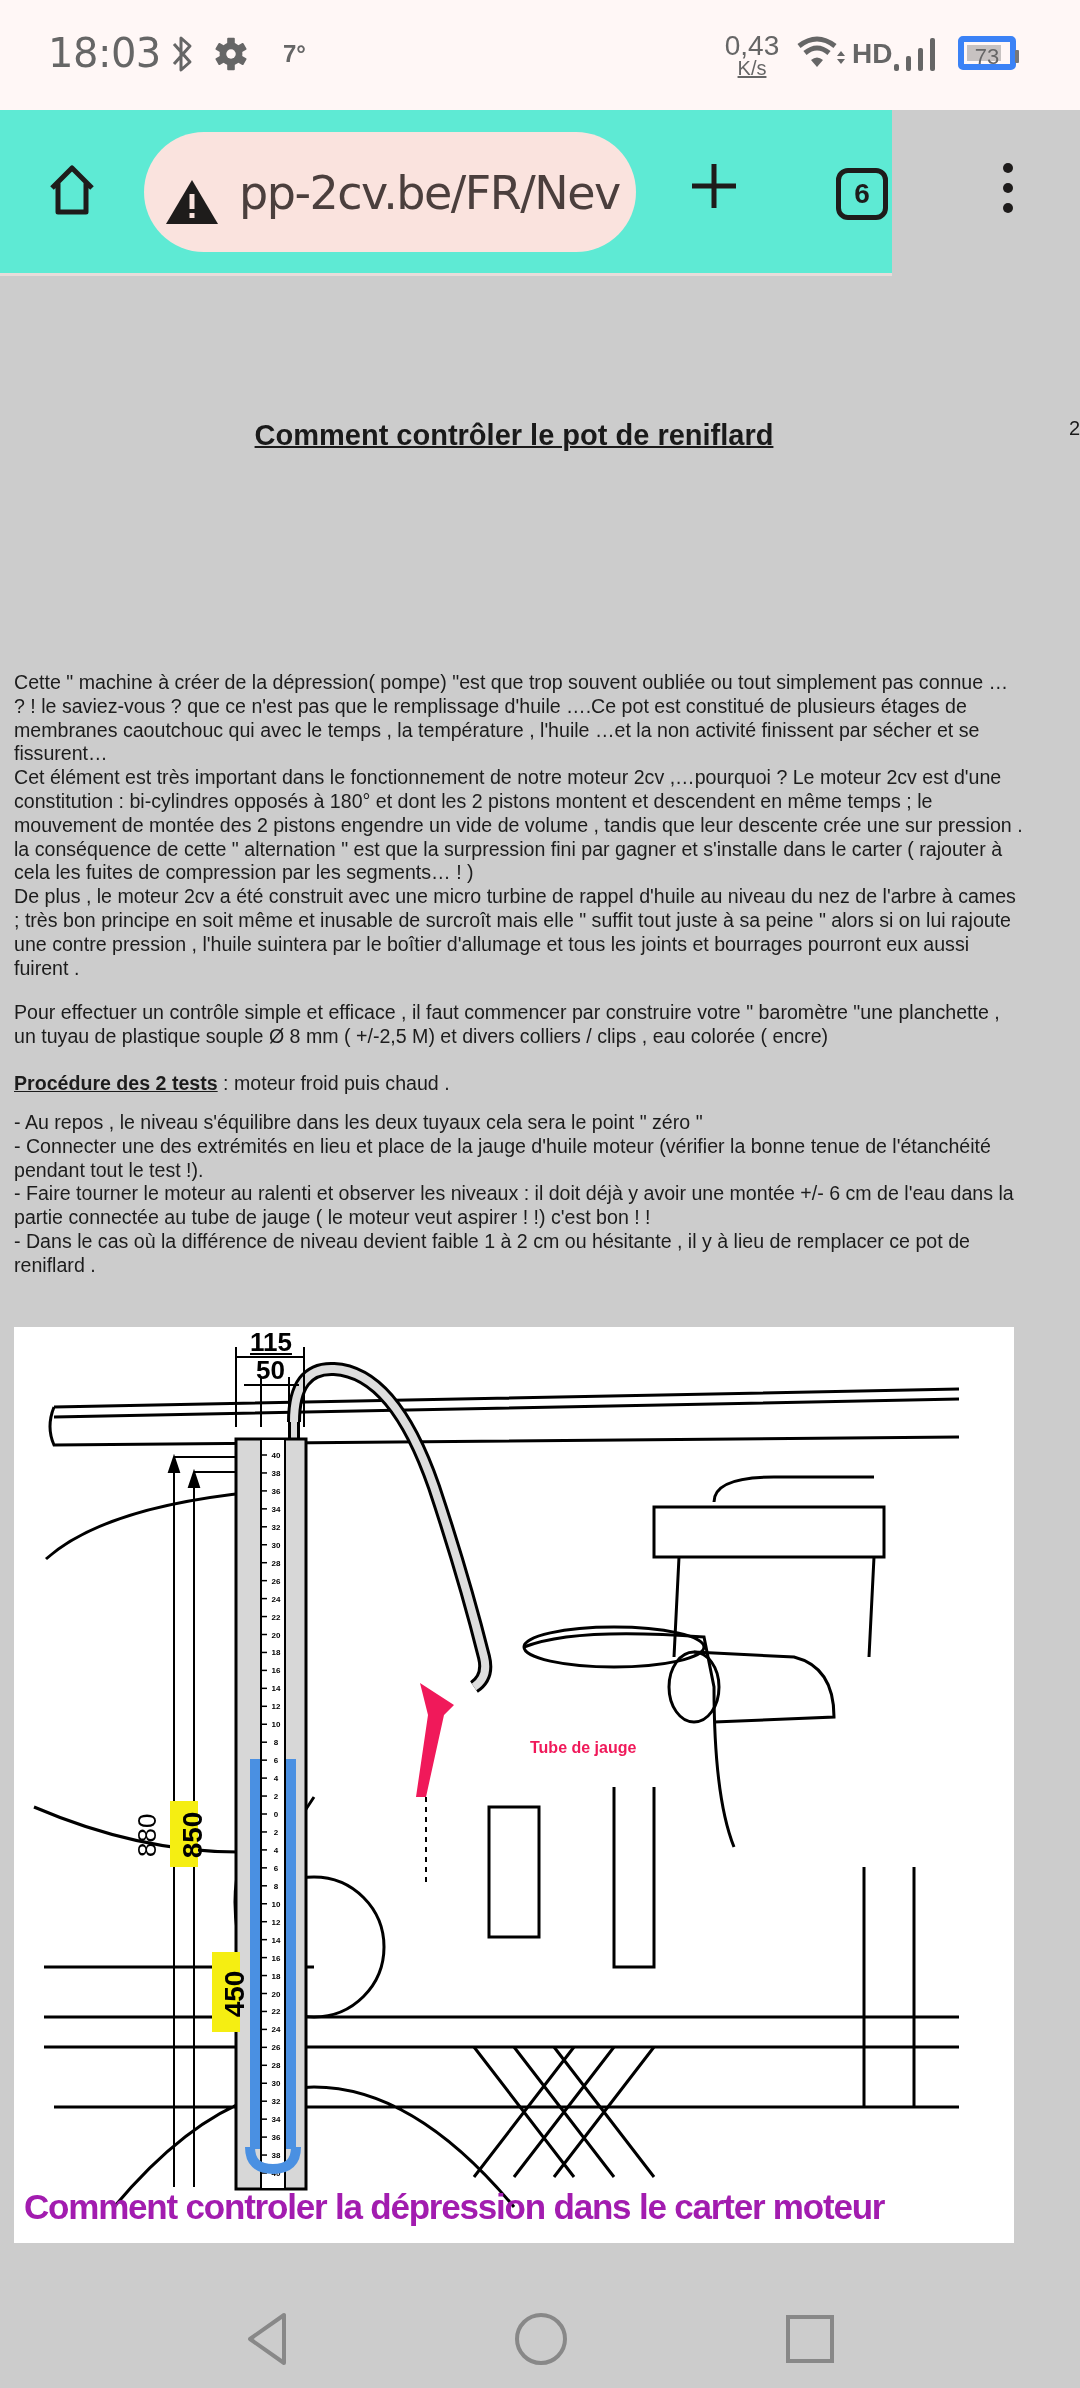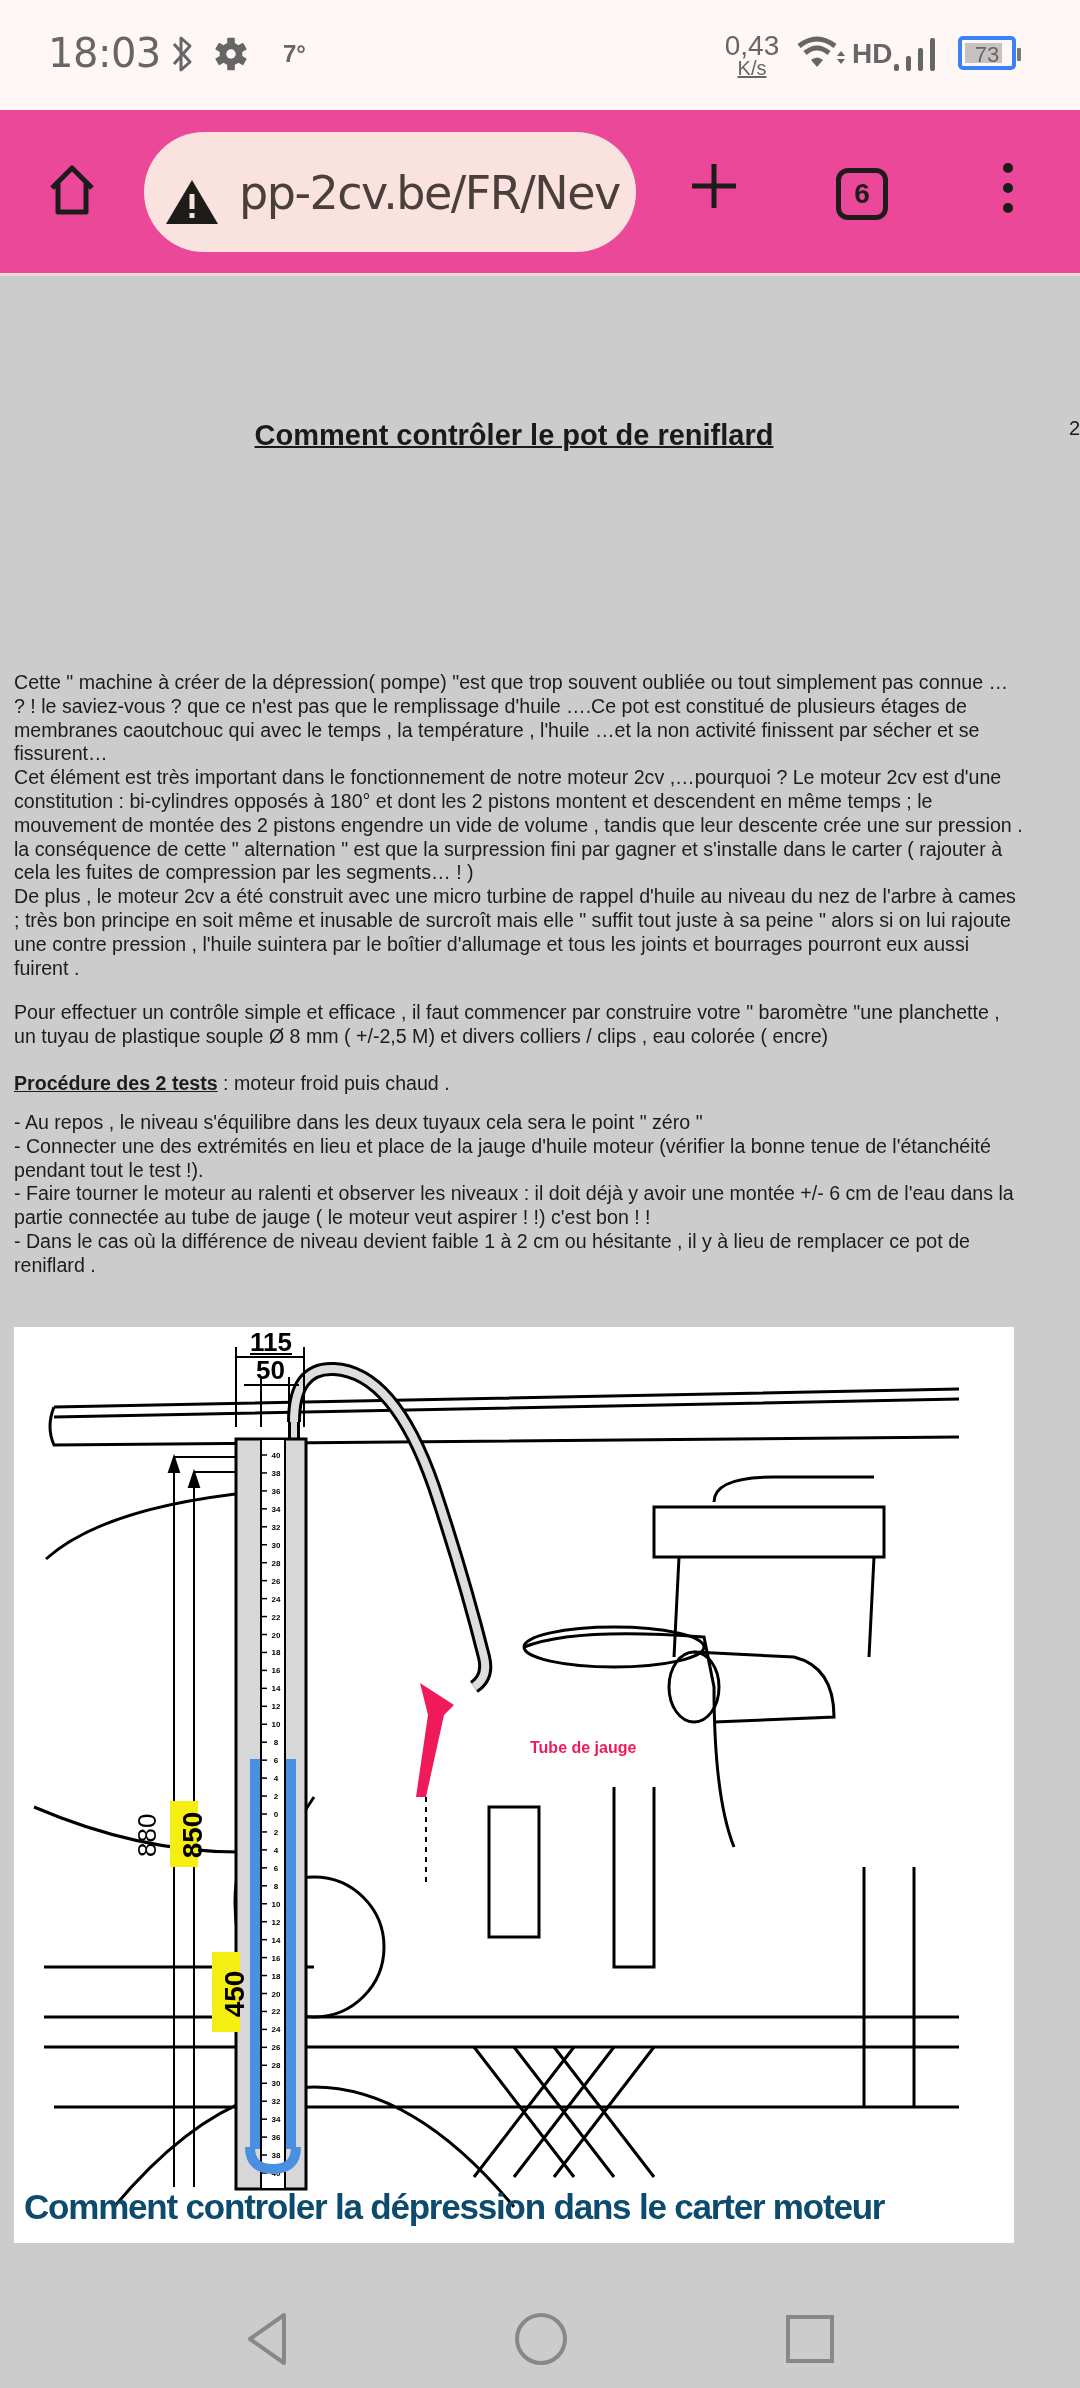--- a/index.html
+++ b/index.html
@@ -12,27 +12,27 @@
   .sb-icon { position: absolute; }
   .sb-bt { left: 168px; top: 34px; width: 28px; height: 40px; }
   .sb-gear { left: 212px; top: 34px; width: 38px; height: 40px; }
   .sb-temp { position: absolute; left: 283px; top: 40px; font-size: 24px; font-weight: bold; color: #666; }
   .sb-speed { position: absolute; left: 722px; top: 32px; width: 60px; text-align: center; color: #666; line-height: 1; }
   .sb-speed .v { font-size: 28px; display: block; }
   .sb-speed .u { font-size: 20px; display: block; margin-top: -2px; text-decoration: underline; }
   .sb-wifi { left: 797px; top: 36px; width: 48px; height: 34px; }
   .sb-hd { position: absolute; left: 852px; top: 38px; font-size: 28px; font-weight: bold; color: #666; }
   .sb-signal { left: 890px; top: 36px; width: 56px; height: 36px; }
-  .sb-battery { position: absolute; left: 958px; top: 36px; width: 58px; height: 34px; border: 4px solid #3b82f6; border-radius: 5px; }
+  .sb-battery { position: absolute; left: 958px; top: 36px; width: 58px; height: 34px; border: 6px solid #3b82f6; border-radius: 5px; }
   .sb-battery::after { content: ""; position: absolute; right: -9px; top: 8px; width: 4px; height: 13px; background: #777; border-radius: 1px; }
   .sb-battery .fill { position: absolute; left: 3px; top: 3px; bottom: 3px; background: #c7c2c1; }
   .sb-battery .pct { position: absolute; left: 0; right: 0; top: 2px; text-align: center; font-size: 22px; color: #666; }
 
   
-  .browser-bar { position: absolute; left: 0; top: 110px; width: 1080px; height: 166px; background: #ec4899; border-bottom: 3px solid #e8dcda; }
+  .browser-bar { position: absolute; left: 0; top: 110px; width: 892px; height: 166px; background: #5eead4; border-bottom: 3px solid #e8dcda; }
   .bb-home { position: absolute; left: 44px; top: 52px; width: 56px; height: 56px; }
   .url-box { position: absolute; left: 144px; top: 22px; width: 492px; height: 120px; background: #fae3de; border-radius: 60px; overflow: hidden; }
   .url-warn { position: absolute; left: 20px; top: 46px; width: 56px; height: 48px; }
   .url-text { position: absolute; left: 95px; top: 34px; font-family: "DejaVu Sans", sans-serif; font-size: 46px; color: #4b3f3d; white-space: nowrap; letter-spacing: -1.5px; }
   .bb-plus { position: absolute; left: 688px; top: 50px; width: 52px; height: 52px; }
   .bb-tabs { position: absolute; left: 836px; top: 58px; width: 52px; height: 52px; border: 5px solid #1e1c1b; border-radius: 12px; text-align: center; font-size: 28px; font-weight: bold; line-height: 42px; color: #1e1c1b; }
   .bb-menu { position: absolute; left: 990px; top: 52px; width: 36px; height: 52px; }
 
   
   .page { position: absolute; left: 0; top: 279px; width: 1080px; height: 2020px; background: #cccccc; }
@@ -42,21 +42,21 @@
   .body-text p { margin: 0; }
   .p1 { top: 392px; }
   .p2 { top: 722px; }
   .p3 { top: 793px; }
   .p3 .b { font-weight: bold; text-decoration: underline; }
   .p4 { top: 832px; }
 
   
   .figure { position: absolute; left: 14px; top: 1048px; width: 1000px; height: 916px; background: #fff; overflow: hidden; }
   .figure svg { position: absolute; left: 0; top: 0; }
-  .fig-caption { position: absolute; left: 10px; top: 860px; font-size: 35px; font-weight: bold; color: #0c4a6e; letter-spacing: -1.2px; white-space: nowrap; }
+  .fig-caption { position: absolute; left: 10px; top: 860px; font-size: 35px; font-weight: bold; color: #a21caf; letter-spacing: -1.2px; white-space: nowrap; }
   .fig-label { position: absolute; left: 516px; top: 412px; font-size: 16px; font-weight: bold; color: #f0195a; }
   .hl { position: absolute; background: #f5ee12; font-weight: bold; font-size: 28px; color: #000; text-align: center; }
   .hl span { display: inline-block; transform: rotate(-90deg); white-space: nowrap; }
   .dim { position: absolute; font-size: 26px; font-weight: bold; color: #000; }
   .dim-880 { position: absolute; font-size: 26px; color: #000; }
 
   
   .nav-bar { position: absolute; left: 0; top: 2299px; width: 1080px; height: 89px; background: #cccccc; }
   .nav-btn { position: absolute; top: 10px; width: 60px; height: 60px; }
 </style>

